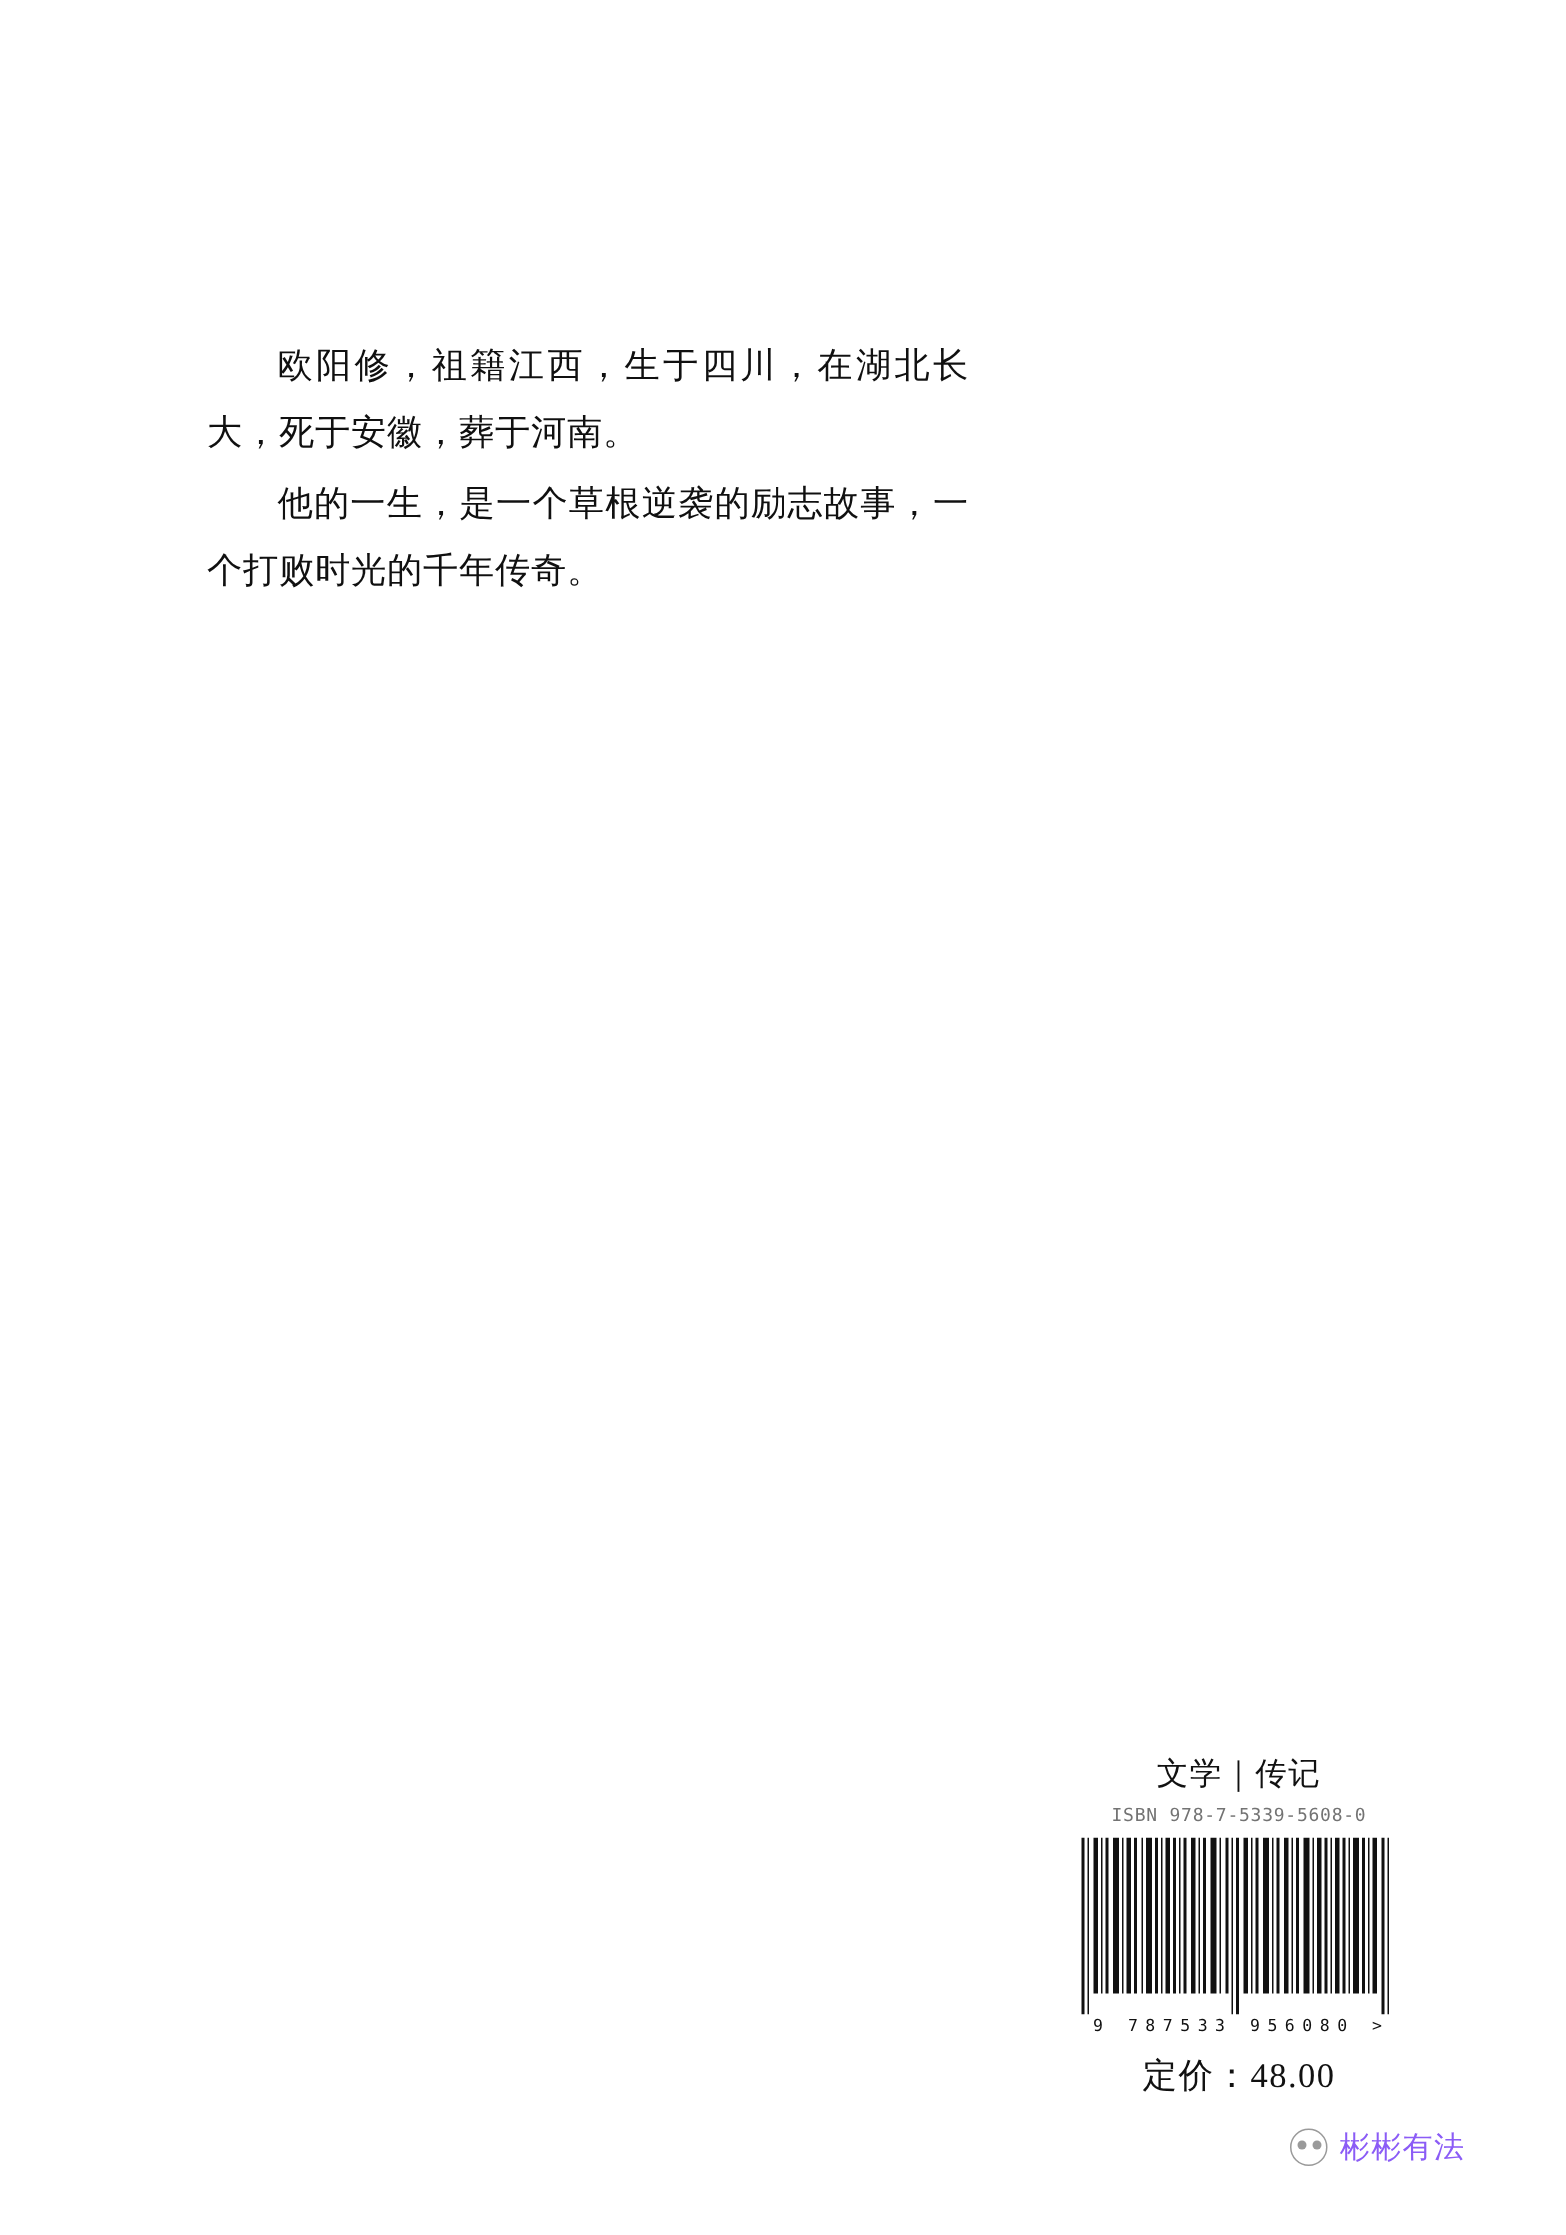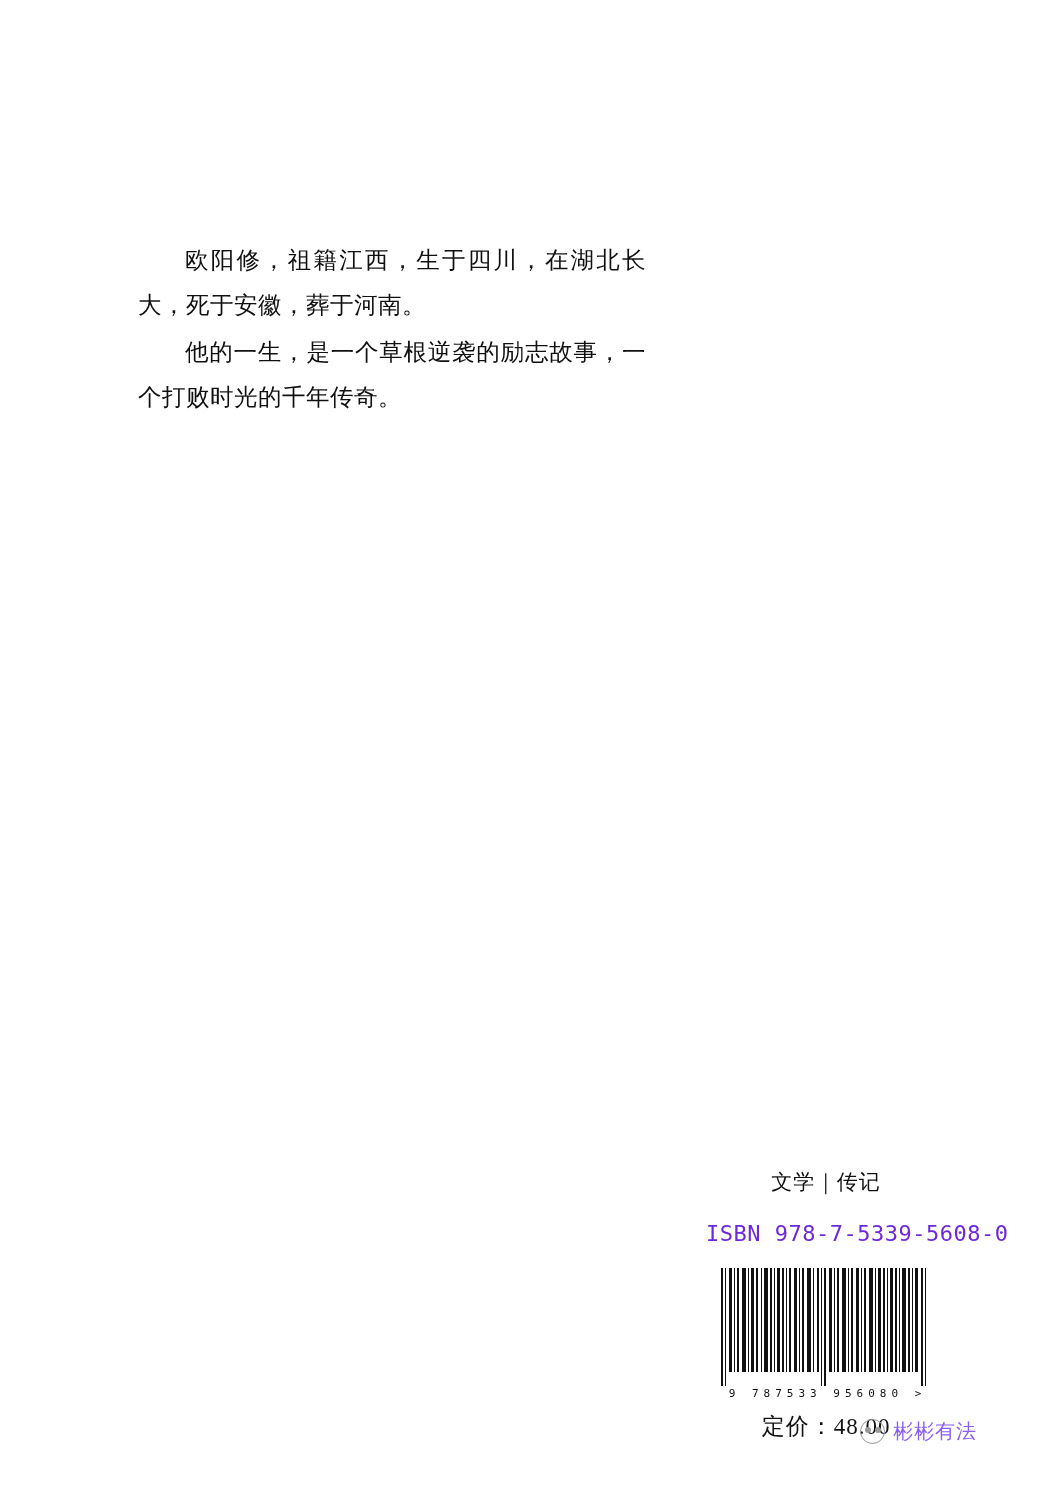--- a/index.html
+++ b/index.html
@@ -13,21 +13,21 @@
     position: relative;
     font-family: "Liberation Serif", "DejaVu Serif", serif;
     color: #111111;
     overflow: hidden;
   }
 
   
   .blurb {
     position: absolute;
     left: 138px;
-    top: 238px;
+    top: 222px;
     width: 508px;
   }
   .blurb p {
     margin: 0 0 2px 0;
     text-indent: 2em;
     font-size: 23.5px;
     line-height: 45px;
     letter-spacing: 0.5px;
     text-align: justify;
     text-justify: inter-ideograph;
@@ -40,29 +40,29 @@
     left: 706px;
     top: 1168px;
     width: 240px;
     text-align: center;
   }
   .category {
     font-size: 21px;
     letter-spacing: 1px;
     color: #111;
     text-align: center;
-    margin-bottom: 25px;
+    margin-bottom: 7px;
   }
   .isbn-text {
     font-family: "DejaVu Sans Mono", "Liberation Mono", monospace;
-    font-size: 22px;
+    font-size: 12px;
     letter-spacing: 0.5px;
-    color: #6d28d9;
+    color: #737373;
     white-space: nowrap;
-    margin-bottom: 22px;
+    margin-bottom: 8px;
   }
   .barcode-wrap {
     width: 216px;
     margin: 0 auto;
   }
   .barcode {
     height: 118px;
     width: 216px;
     display: block;
   }

